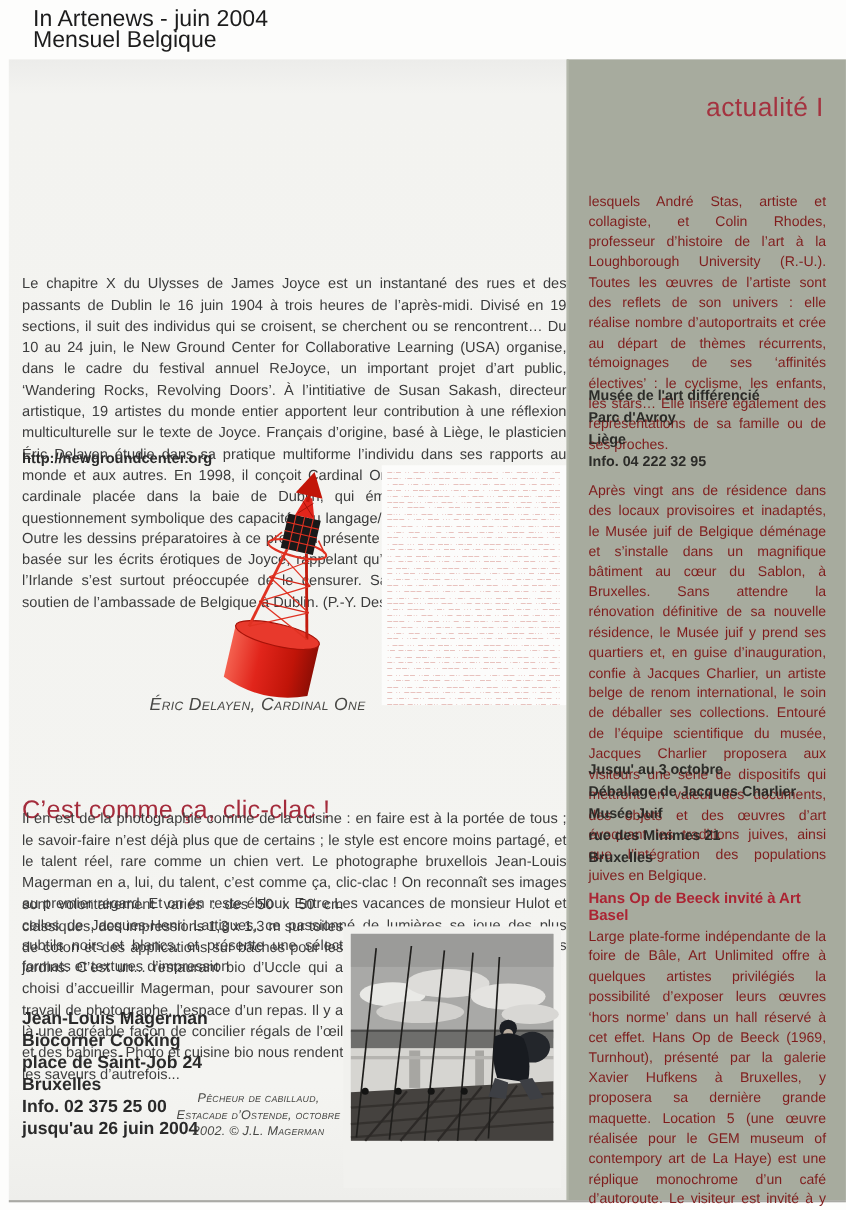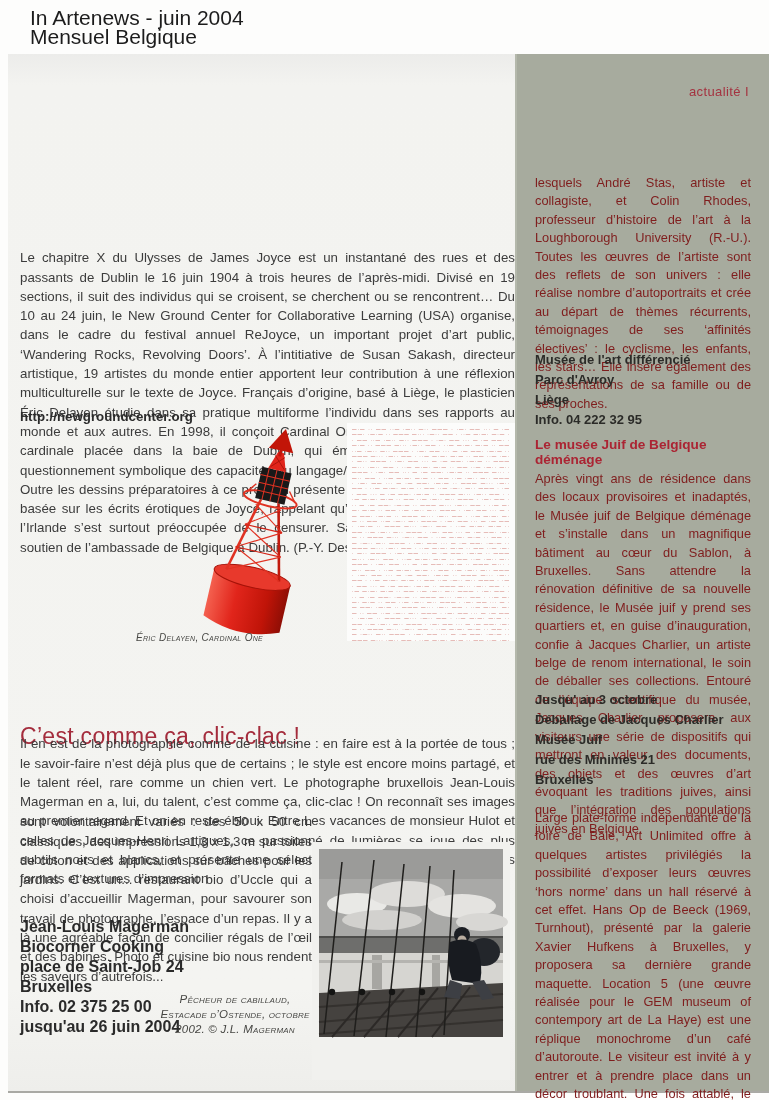--- a/index.html
+++ b/index.html
@@ -15,37 +15,37 @@
     background:linear-gradient(180deg,#ececea 0%,#f3f3f0 3%,#f4f4f1 90%,#eeeeeb 100%);
     border-bottom:2px solid #a9a9a4;
   }
   .sidebar{
     position:absolute;right:0;top:0;bottom:0;width:254px;
     background:#a7ab9e;color:#2e2e2b;
     box-shadow:inset 2px 0 0 #b4b8ab;
   }
   .section-label{
     position:absolute;top:30px;right:20px;
-    font-size:13px;letter-spacing:.4px;color:#a43340;
+    font-size:24px;letter-spacing:.4px;color:#a43340;
   }
   .sb-block{position:absolute;left:20px;width:216px;}
   .sb-body{font-size:12.8px;line-height:18.4px;text-align:justify;color:#7f1d1d;}
   .sb-contact{font-size:13px;line-height:20px;font-weight:bold;color:#2b2b28;white-space:pre-line;}
   .sb-red-title{font-size:13.6px;font-weight:bold;color:#ab2433;margin-bottom:3px;}
   .article-title{
     position:absolute;left:12px;
     font-size:23px;letter-spacing:.3px;color:#a42c3c;font-weight:400;
   }
   .body-text{font-size:13.3px;line-height:19.3px;text-align:justify;color:#3c3c3c;}
   .para1{position:absolute;left:12px;top:181px;width:495px;}
   .url-line{position:absolute;left:12px;top:355px;font-size:13.3px;font-weight:bold;color:#2b2b2b;}
   .buoy-fig{position:absolute;left:128px;top:372px;width:210px;height:218px;}
   .buoy-caption{
     position:absolute;left:128px;top:578px;width:230px;
-    font-size:10px;color:#474744;font-style:italic;font-variant:small-caps;letter-spacing:.3px;
+    font-size:16px;color:#474744;font-style:italic;font-variant:small-caps;letter-spacing:.3px;
   }
   .morse-box{
     position:absolute;left:339px;top:369px;width:168px;height:218px;
     background:#fcfcfb;overflow:hidden;
     color:#c2524a;font-size:4.5px;line-height:5.4px;letter-spacing:1px;
     word-break:break-all;text-align:justify;padding:4px 5px;box-sizing:border-box;
   }
   .title2{top:637px;margin-top:32px;}
   .para2a{position:absolute;left:12px;top:667px;width:495px;}
   .para2b{position:absolute;left:12px;top:745px;width:292px;}
@@ -197,28 +197,28 @@
     <div class="section-label">actualité I</div>
 
     <div class="sb-block sb-body" style="top:120px">lesquels André Stas, artiste et collagiste, et Colin Rhodes, professeur d’histoire de l’art à la Loughborough University (R.-U.). Toutes les œuvres de l’artiste sont des reflets de son univers : elle réalise nombre d’autoportraits et crée au départ de thèmes récurrents, témoignages de ses ‘affinités électives’ : le cyclisme, les enfants, les stars… Elle insère également des représentations de sa famille ou de ses proches.</div>
 
     <div class="sb-block sb-contact" style="top:296px">Musée de l'art différencié
 Parc d'Avroy
 Liège
 Info. 04 222 32 95</div>
 
     <div class="sb-block" style="top:383px">
-      <div class="sb-red-title">Le musée Juif de Belgique déménage</div>
       <div class="sb-body">Après vingt ans de résidence dans des locaux provisoires et inadaptés, le Musée juif de Belgique déménage et s’installe dans un magnifique bâtiment au cœur du Sablon, à Bruxelles. Sans attendre la rénovation définitive de sa nouvelle résidence, le Musée juif y prend ses quartiers et, en guise d’inauguration, confie à Jacques Charlier, un artiste belge de renom international, le soin de déballer ses collections. Entouré de l’équipe scientifique du musée, Jacques Charlier proposera aux visiteurs une série de dispositifs qui mettront en valeur des documents, des objets et des œuvres d’art évoquant les traditions juives, ainsi que l’intégration des populations juives en Belgique.</div>
     </div>
 
     <div class="sb-block sb-contact" style="top:636px">Jusqu' au 3 octobre
 Déballage de Jacques Charlier
 Musée Juif
 rue des Minimes 21
 Bruxelles</div>
 
     <div class="sb-block" style="top:755px">
+      <div class="sb-red-title">Hans Op de Beeck invité à Art Basel</div>
       <div class="sb-body">Large plate-forme indépendante de la foire de Bâle, Art Unlimited offre à quelques artistes privilégiés la possibilité d’exposer leurs œuvres ‘hors norme’ dans un hall réservé à cet effet. Hans Op de Beeck (1969, Turnhout), présenté par la galerie Xavier Hufkens à Bruxelles, y proposera sa dernière grande maquette. Location 5 (une œuvre réalisée pour le GEM museum of contempory art de La Haye) est une réplique monochrome d’un café d’autoroute. Le visiteur est invité à y entrer et à prendre place dans un décor troublant. Une fois attablé, le spectateur plonge le regard vers l’image désolante qui se dessine à travers les carreaux de la fenêtre.</div>
     </div>
   </div>
 
 </div>
 
 </body></html>

